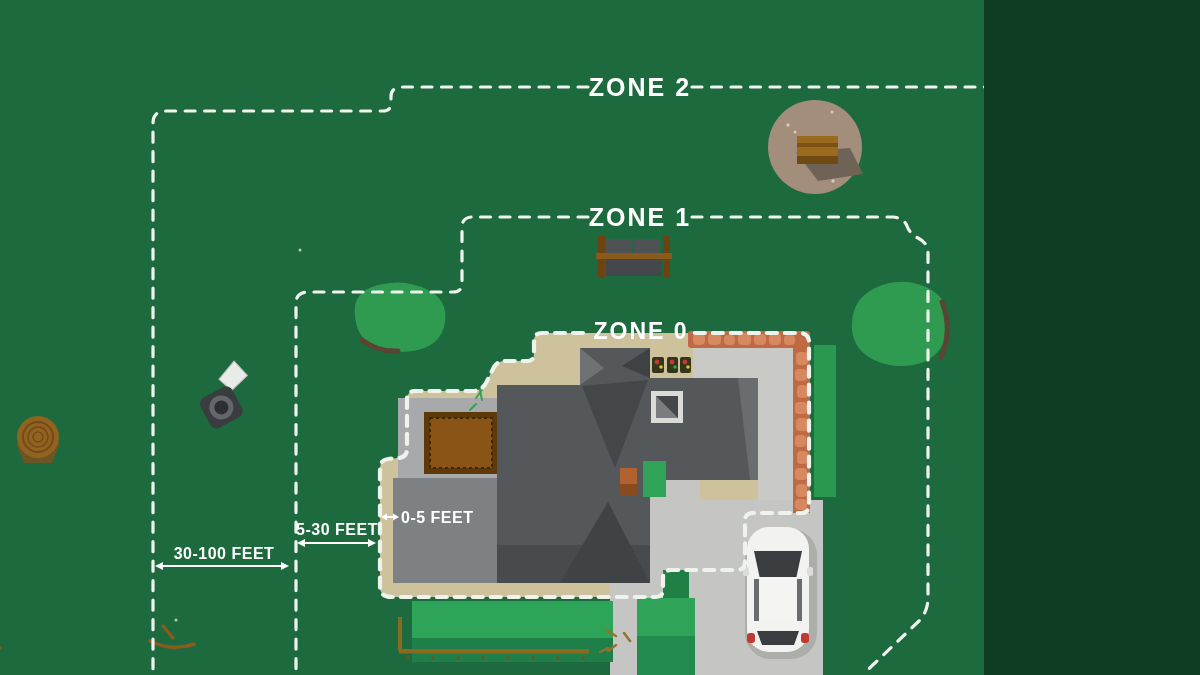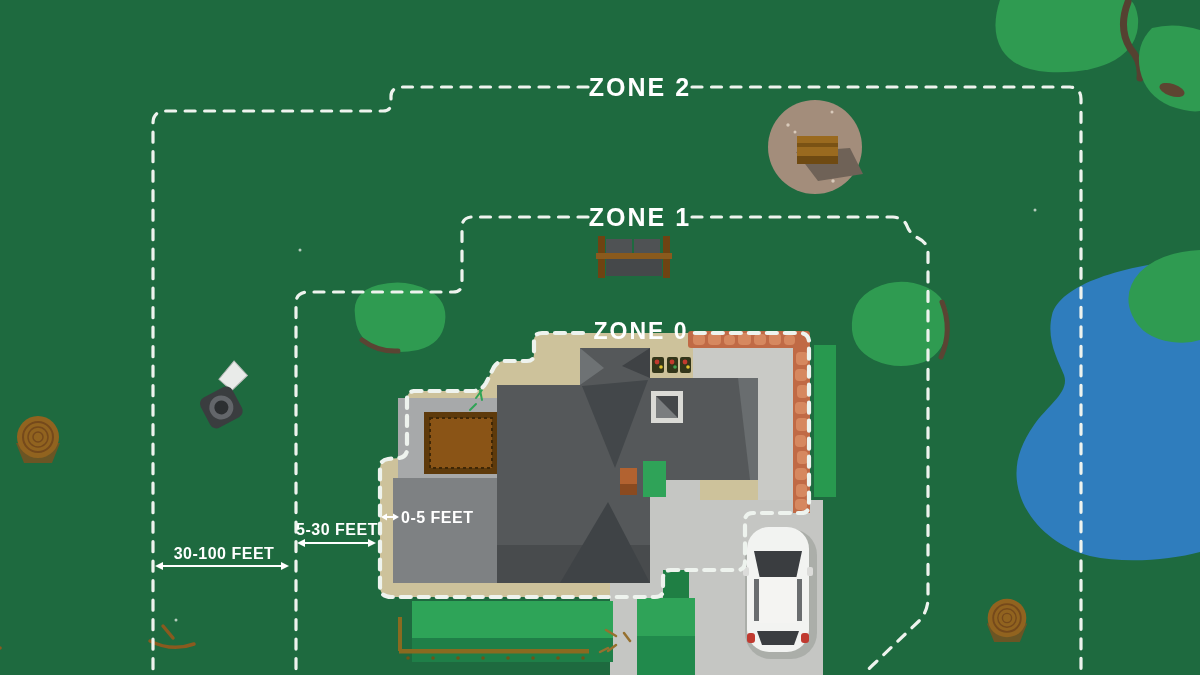--- a/index.html
+++ b/index.html
@@ -1,16 +1,16 @@
 <!DOCTYPE html>
 <html><head>
 <meta charset="utf-8">
 <style>
   html,body{margin:0;padding:0;background:#0e3d24;}
-  .stage{width:1200px;height:675px;position:relative;overflow:hidden;font-family:"Liberation Sans",sans-serif;}
+  .stage{width:984px;height:675px;position:relative;overflow:hidden;font-family:"Liberation Sans",sans-serif;}
   svg{display:block;}
   .zone-label{font-family:"Liberation Sans",sans-serif;font-weight:bold;font-size:25px;letter-spacing:2px;fill:#ffffff;}
   .zone-label-small{font-size:23px;}
   .dist-label{font-family:"Liberation Sans",sans-serif;font-weight:bold;font-size:16px;letter-spacing:0.5px;fill:#ffffff;}
   .dash-line{fill:none;stroke-linecap:round;stroke-linejoin:round;}
 </style>
 </head>
 <body>
 
 <div class="stage">

